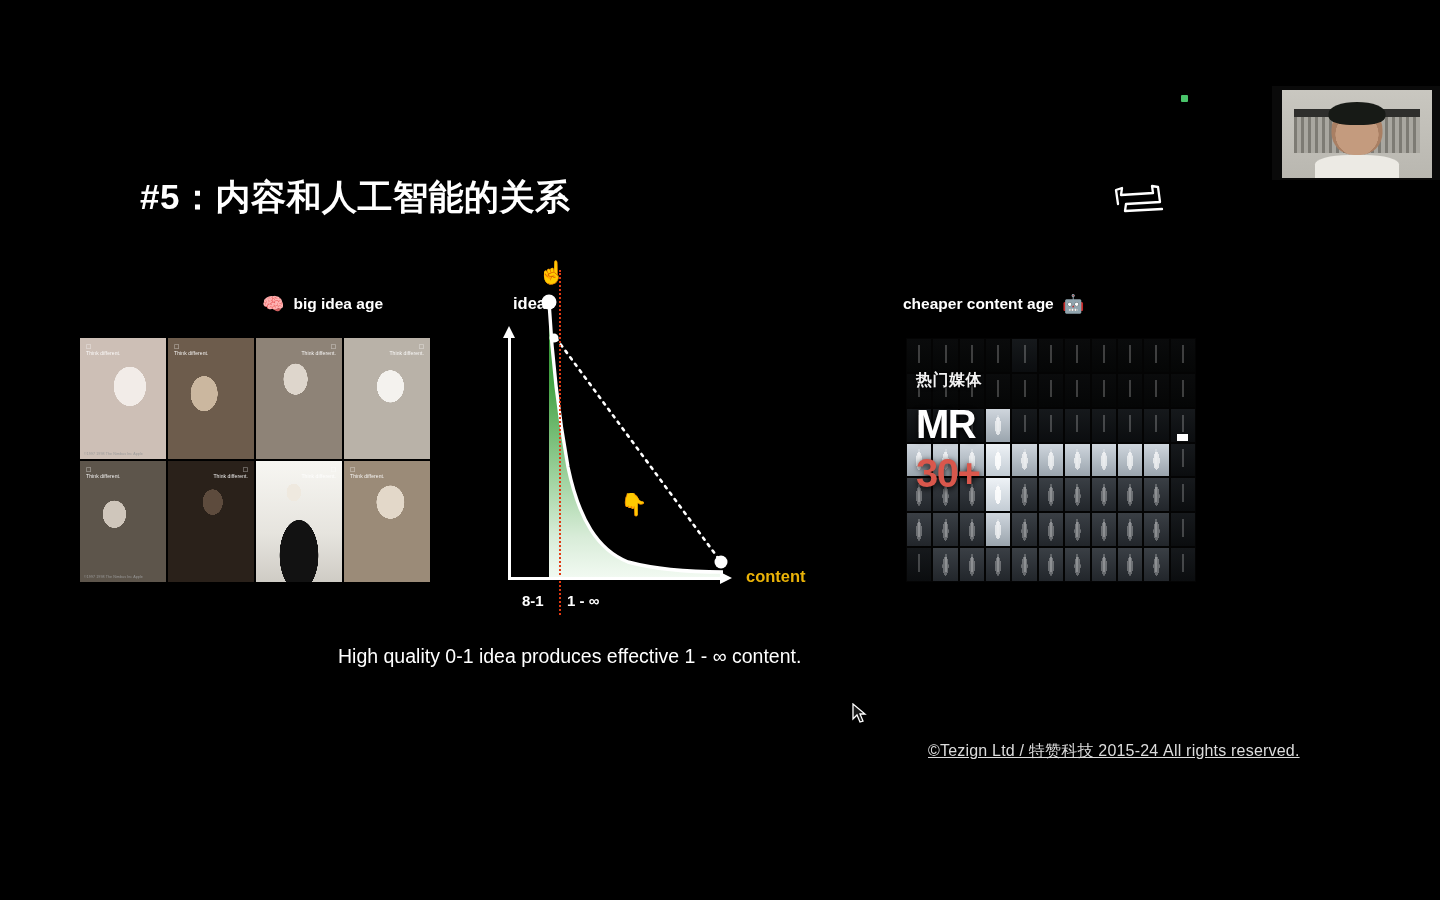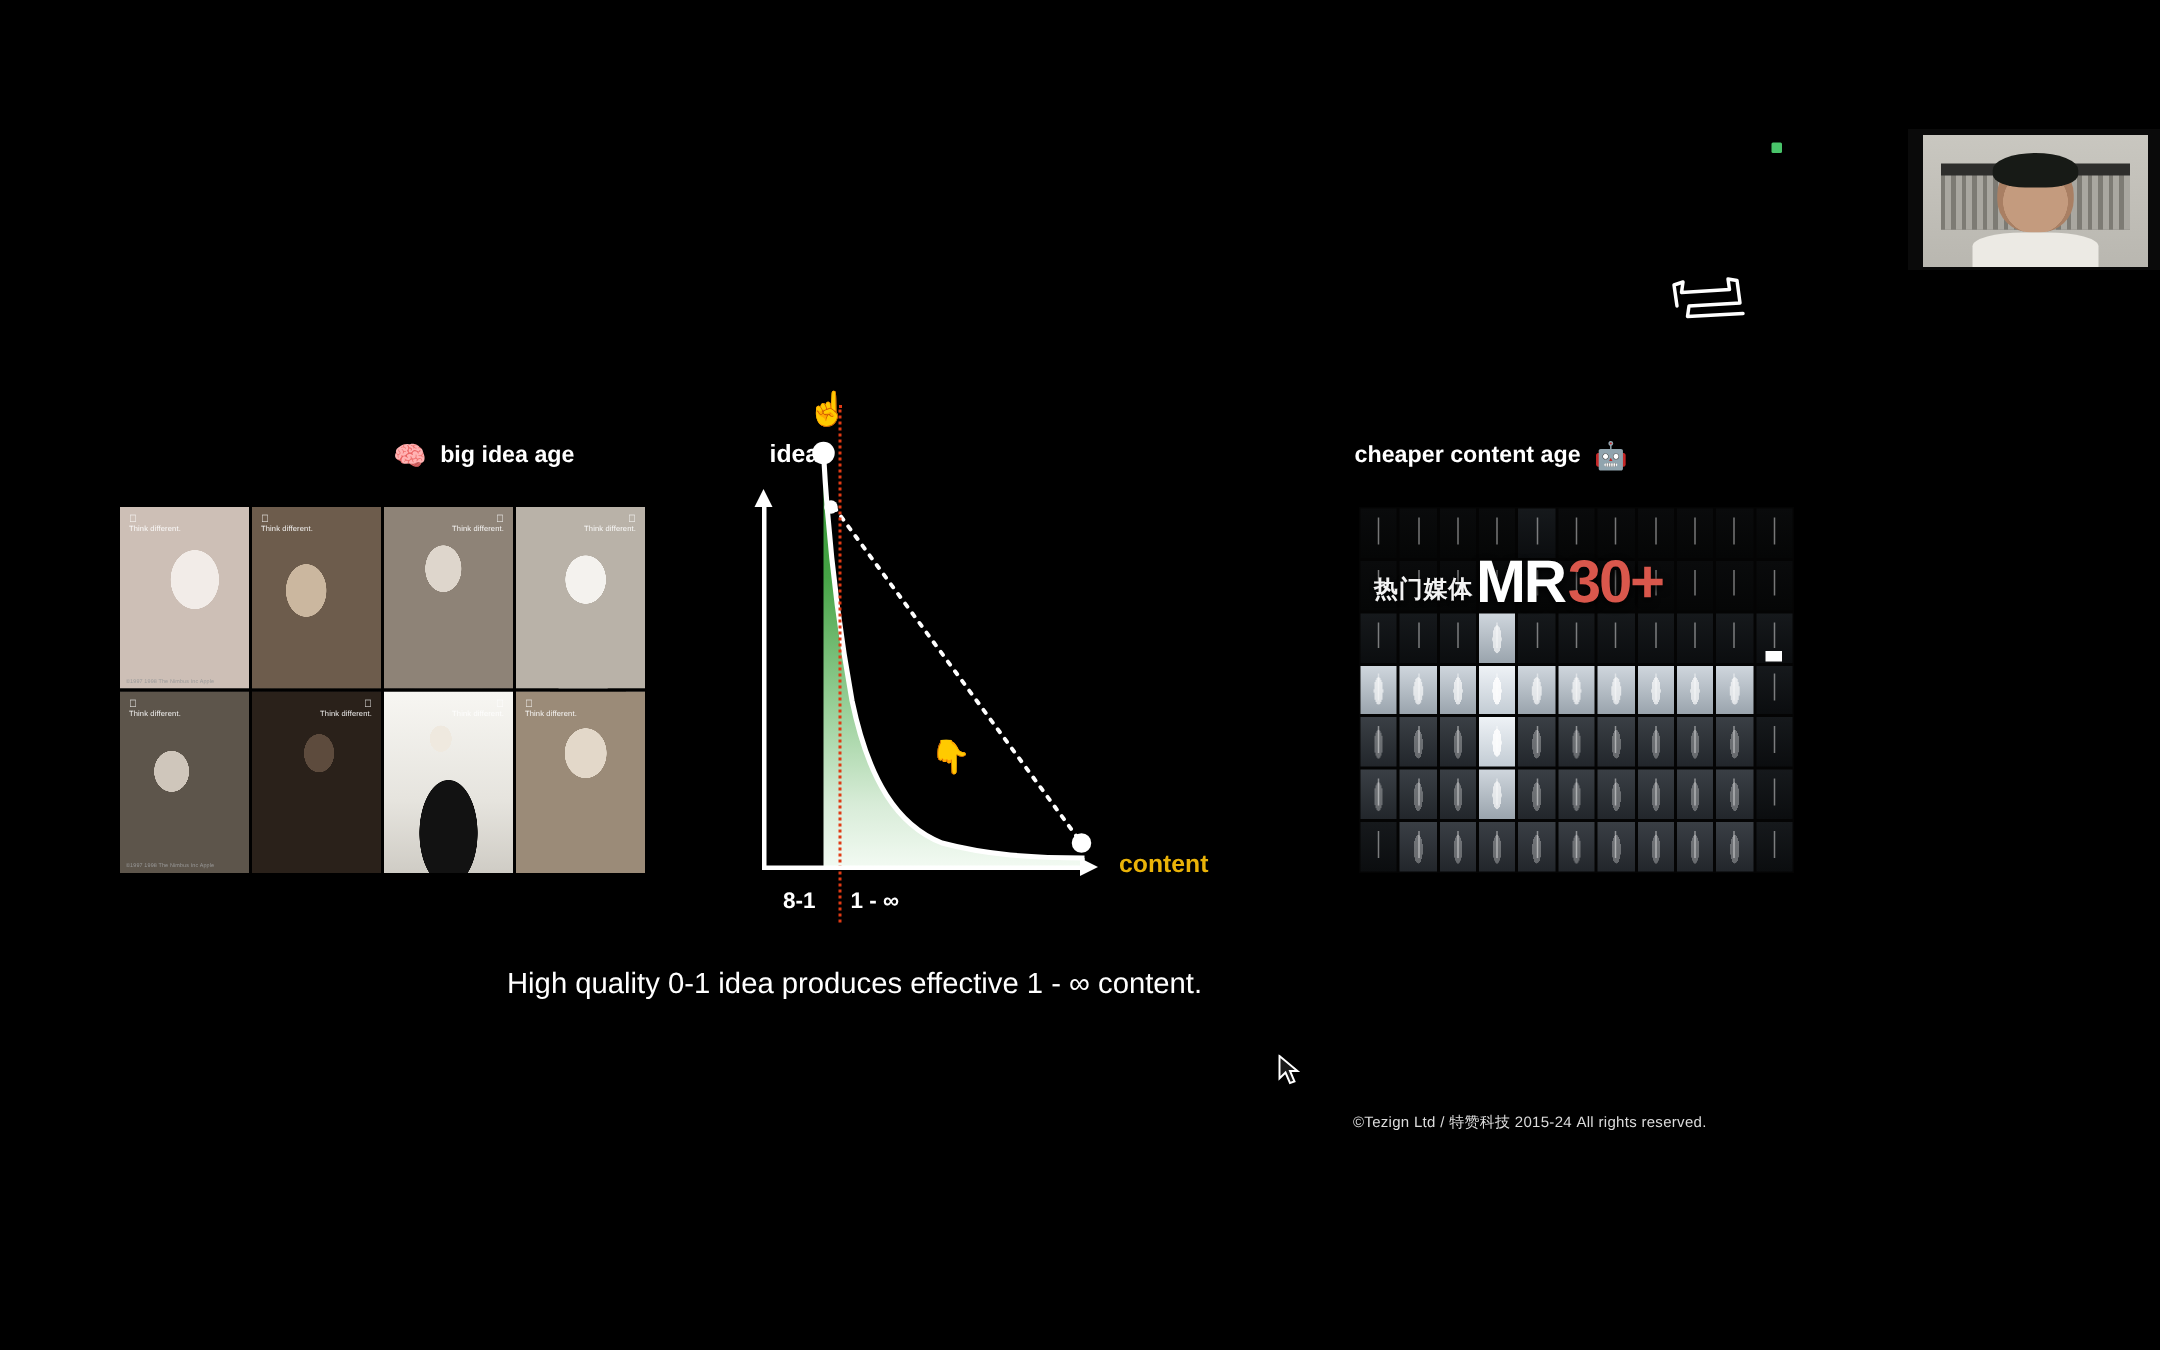--- a/index.html
+++ b/index.html
@@ -151,21 +151,21 @@
       radial-gradient(ellipse 24% 54% at 50% 52%, rgba(255,255,255,.65) 0 52%, transparent 53%),
       linear-gradient(#cfd6dd, #9aa4ad);
   }
   #media-wall .tile.br2 {
     background:
       radial-gradient(ellipse 24% 54% at 50% 52%, rgba(255,255,255,.85) 0 52%, transparent 53%),
       linear-gradient(#eef2f6, #c3ccd4);
   }
   #media-wall .wall-title {
     position: absolute; left: 10px; top: 32px; z-index: 4;
-    display: flex; align-items: flex-end; gap: 2px; white-space: nowrap;
+    display: flex; gap: 12px; white-space: nowrap; flex-direction: column;
   }
   #media-wall .wall-cn {
     color: #f3f3f3; font-size: 16px; font-weight: bold; letter-spacing: .5px;
     padding-bottom: 3px; text-shadow: 0 1px 3px #000;
   }
   #media-wall .wall-mr {
     color: #fff; font-size: 40px; font-weight: bold; letter-spacing: -1.5px;
     line-height: .92; text-shadow: 0 2px 6px #000;
   }
   #media-wall .wall-30 {
@@ -176,22 +176,22 @@
     position: absolute; right: 8px; top: 96px; width: 11px; height: 7px; background: #fff; z-index: 5;
   }
 
   
   #body-text {
     position: absolute; left: 338px; top: 644px; color: #fff;
     font-size: 19.5px; line-height: 25.5px; white-space: nowrap;
   }
   
   #footer {
-    position: absolute; left: 902px; top: 741px; color: #dcdcdc;
-    font-size: 10px; white-space: nowrap; letter-spacing: .2px;
+    position: absolute; left: 928px; top: 741px; color: #dcdcdc;
+    font-size: 16px; white-space: nowrap; letter-spacing: .2px; text-decoration: underline;
   }
   
   #webcam {
     position: absolute; left: 1272px; top: 86px; width: 168px; height: 94px;
     background: #0a0a0a; overflow: hidden;
   }
   #webcam .room {
     position: absolute; inset: 4px 8px 2px 10px;
     background:
       linear-gradient(#c9c7c0, #b9b7b0);
@@ -228,20 +228,21 @@
   }
   #scribble { position: absolute; left: 1108px; top: 178px; }
   #mouse-cursor { position: absolute; left: 852px; top: 703px; }
 </style>
 </head>
 <body>
 
 <div id="stage">
 
   <div class="title-block">
+    <div class="title-line title-line-1">#5：内容和人工智能的关系</div>
   </div>
 
   <div class="caption" id="cap-left">
     <span class="emoji">🧠</span>
     <span>big idea age</span>
   </div>
 
   <div class="caption" id="cap-right">
     <span>cheaper content age</span>
     <span class="emoji">🤖</span>

